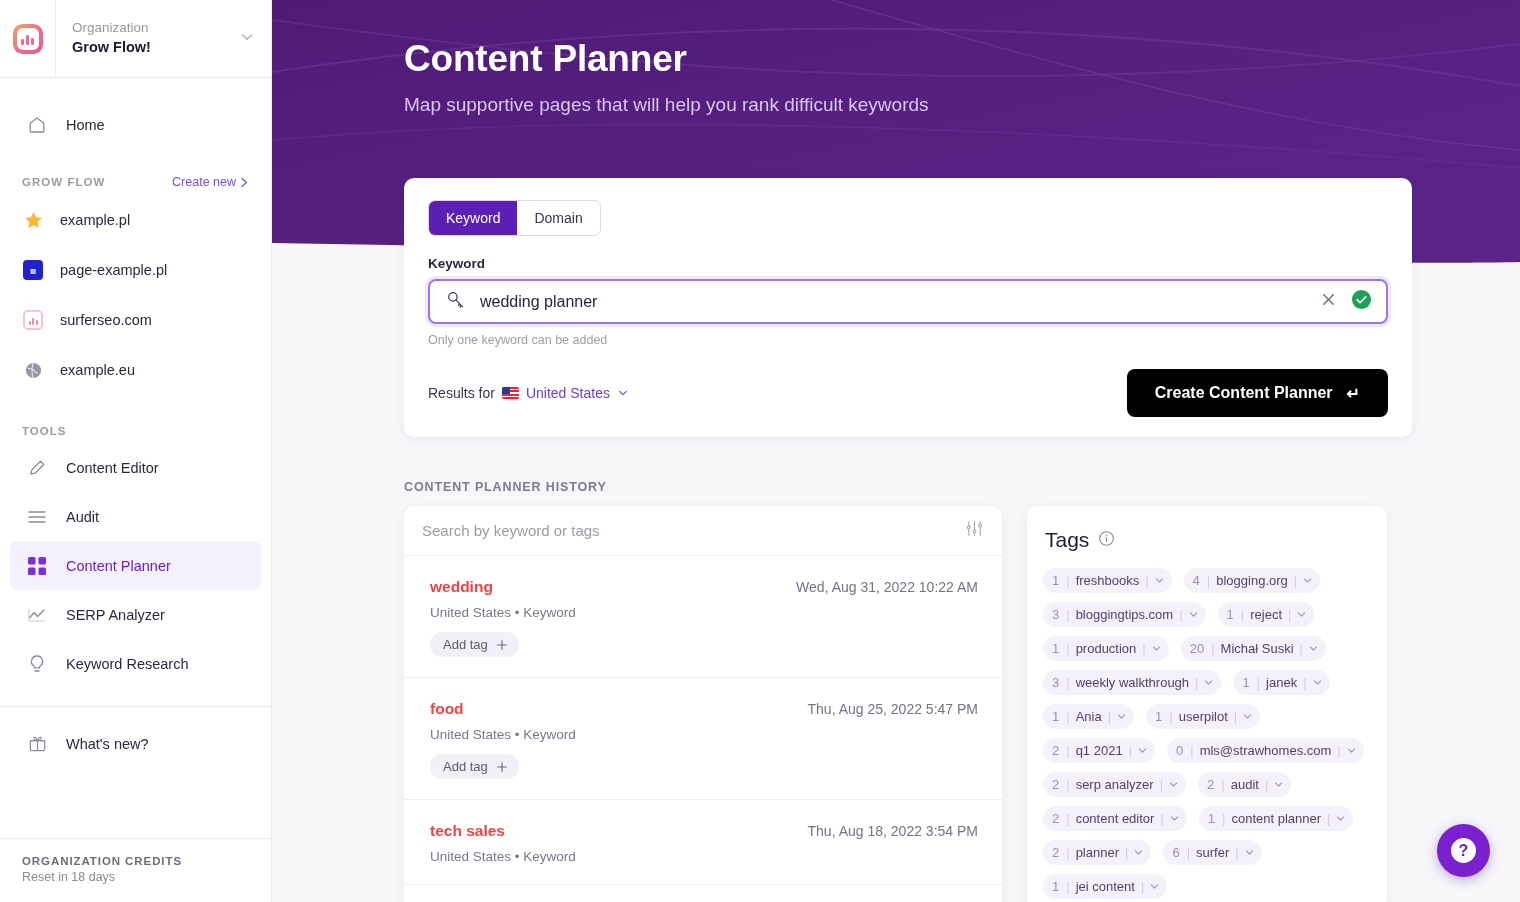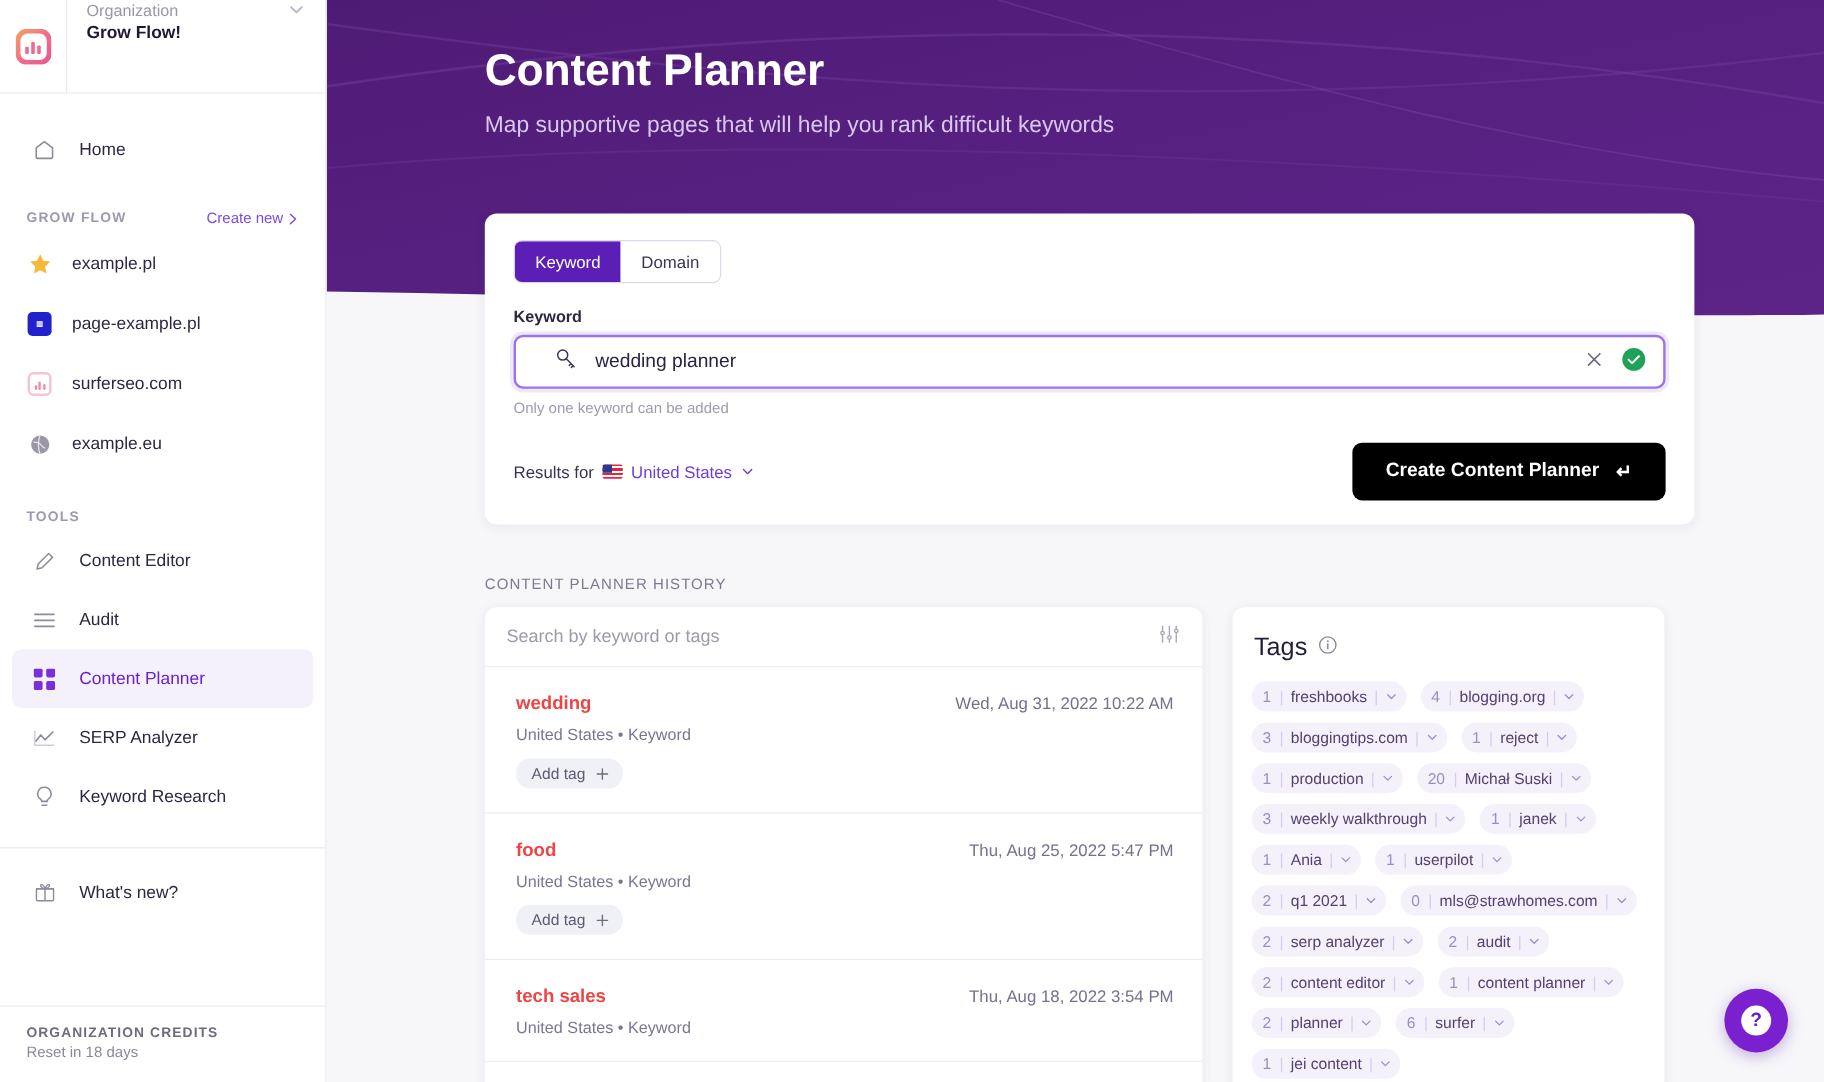--- a/index.html
+++ b/index.html
@@ -12,21 +12,21 @@
   .app { display: flex; width: 1520px; height: 902px; position: relative; }
 
   
   .sidebar {
     width: 272px; height: 902px; background: #ffffff;
     border-right: 1px solid #eceaf1;
     display: flex; flex-direction: column; flex: 0 0 272px;
     position: relative; z-index: 5;
   }
   .org-row {
-    height: 78px; display: flex; align-items: flex-start;
+    height: 78px; display: flex; align-items: center;
     border-bottom: 1px solid #eceaf1; padding-right: 16px;
   }
   .org-logo-wrap {
     width: 56px; height: 78px; display: flex; align-items: center; justify-content: center;
     border-right: 1px solid #eceaf1;
   }
   .org-logo {
     width: 30px; height: 30px; border-radius: 9px;
     background: linear-gradient(135deg,#f5a35c 0%,#ef6b8e 55%,#e8588f 100%);
     position: relative;
@@ -99,38 +99,38 @@
   }
   .seg {
     display:inline-flex; border:1px solid #ded8ea; border-radius:7px; overflow:hidden; margin-left: 8px;
   }
   .seg div { font-size:14px; padding: 9px 17px; cursor:pointer; color:#3b3350; }
   .seg .on { background:#5b1fb5; color:#fff; font-weight:500; }
 
   .field-label { font-size: 13.5px; color:#2d2640; font-weight:700; margin: 20px 0 8px 8px; }
   .kw-input {
     display:flex; align-items:center; height: 45px; border:2px solid #9d74e8; border-radius:8px;
-    box-shadow: 0 0 0 3px rgba(157,116,232,.17); margin-left: 8px; padding: 0 14px 0 32px; background:#fff;
+    box-shadow: 0 0 0 3px rgba(157,116,232,.17); margin-left: 8px; padding: 0 14px 0 16px; background:#fff;
   }
   .kw-input .val { flex:1; font-size:16px; color:#2b2340; margin-left: 14px; }
   .kw-help { font-size:12.5px; color:#a09aad; margin: 9px 0 0 8px; }
 
   .row-bottom { display:flex; align-items:center; justify-content:space-between; margin-top: 22px; margin-left: 8px; }
   .results-for { display:flex; align-items:center; gap:7px; font-size:14px; color:#3a3350; }
   .flag { width:17px; height:12px; border-radius:2px; overflow:hidden; position:relative; display:inline-block;
           background: repeating-linear-gradient(#e1273e 0 1.7px,#fff 1.7px 3.4px); }
   .flag::before { content:""; position:absolute; left:0; top:0; width:8px; height:6.5px; background:#2a3b8f;}
   .country { color:#6b3fd4; }
   .cta {
     background:#000000; color:#fff; border:none; border-radius:8px; height:48px; padding: 0 28px;
     font-size:16px; font-weight:700; display:flex; align-items:center; gap:14px; cursor:pointer;
     font-family:"Liberation Sans", sans-serif;
   }
 
-  .hist-label { font-size:12.5px; letter-spacing:.07em; color:#7e7990; font-weight:400; margin: 43px 0 12px 0; }
+  .hist-label { font-size:12.5px; letter-spacing:.07em; color:#7e7990; font-weight:700; margin: 43px 0 12px 0; }
   .panels { display:flex; gap:25px; }
   .hist-card { width:598px; background:#fff; border-radius:10px; box-shadow:0 2px 10px rgba(40,20,70,.07); overflow:hidden; }
   .hist-search { height:50px; display:flex; align-items:center; padding: 0 18px; border-bottom:1px solid #eeecf2; }
   .hist-search input {
     flex:1; border:none; outline:none; font-size:15px; color:#3a3350;
     font-family:"Liberation Sans", sans-serif; background:transparent;
   }
   .hist-search input::placeholder { color:#9e99ab; }
   .hist-row { padding: 22px 24px 20px 26px; border-bottom:1px solid #eeecf2; }
   .hist-top { display:flex; justify-content:space-between; align-items:baseline; }

